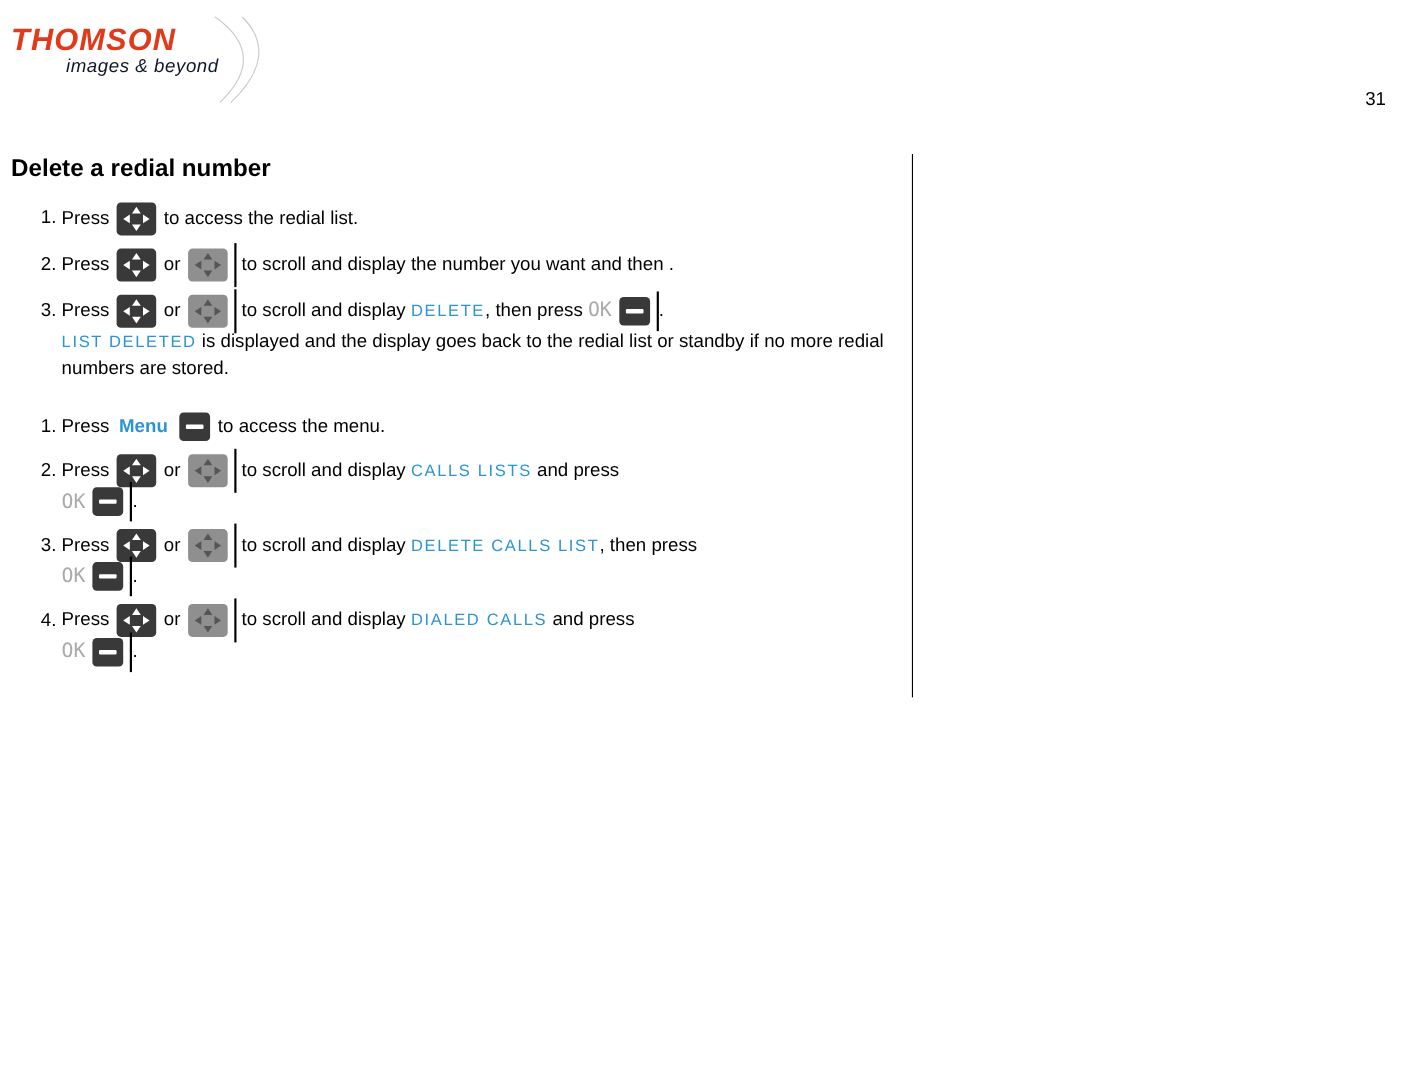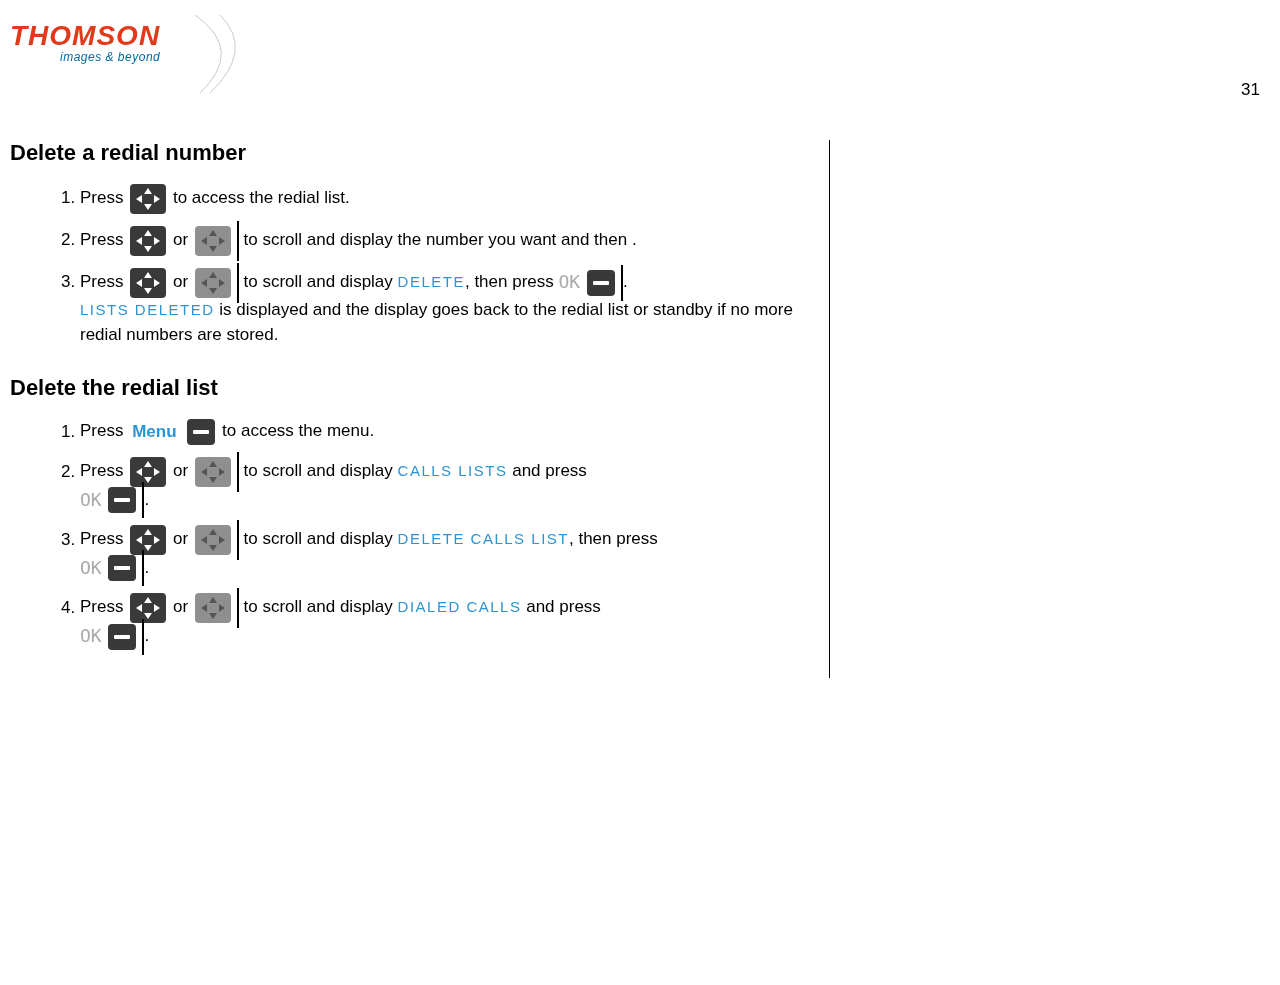--- a/index.html
+++ b/index.html
@@ -23,22 +23,22 @@
   }
   .logo-main {
     font-family: "Helvetica Neue", Arial, sans-serif;
     font-size: 28px;
     letter-spacing: 1px;
     color: #e03a1a;
     font-weight: 800;
     font-style: italic;
   }
   .logo-sub {
-    font-size: 12px;
-    color: #0369a1;
+    font-size: 17px;
+    color: #0f172a;
     font-style: italic;
     letter-spacing: 0.5px;
     margin-top: -2px;
     padding-left: 50px;
   }
   .swoosh {
     position: absolute;
     left: 180px;
     top: -5px;
     width: 90px;
@@ -63,21 +63,20 @@
     font-weight: bold;
     margin: 0 0 18px 0;
   }
   ol {
     margin: 0 0 28px 0;
     padding-left: 46px;
   }
   li {
     margin-bottom: 12px;
     line-height: 1.45;
-    margin-left: 24px;
   }
   .lcd {
     font-family: Liberation Sans, sans-serif;
     font-size: 15px;
     color: #2c94d4;
     letter-spacing: 1.5px;
     font-stretch: condensed;
   }
   .ok-text {
     font-family: monospace, "Courier New";
@@ -231,26 +230,25 @@
               </svg>
           </span>
         </span>
         <span>to scroll and display</span>
         <span class="lcd">DELETE</span><span>, then press</span>
         <span class="ok-group">
           <span class="ok-text">OK</span>
           <span class="with-cursor"><span class="icon-bar"></span></span><span>.</span>
         </span>
         <br>
-        <span class="lcd">LISTS DELETED</span>
+        <span class="lcd">LIST DELETED</span>
         <span>is displayed and the display goes back to the redial list or standby if no more redial numbers are stored.</span>
       </li>
     </ol>
 
-    <h3>Delete the redial list</h3>
     <ol>
       <li>
         <span>Press</span>
         <span class="menu-text">Menu</span>
         <span class="icon-bar"></span>
         <span>to access the menu.</span>
       </li>
       <li>
         <span>Press</span>
         <span class="icon-nav">

